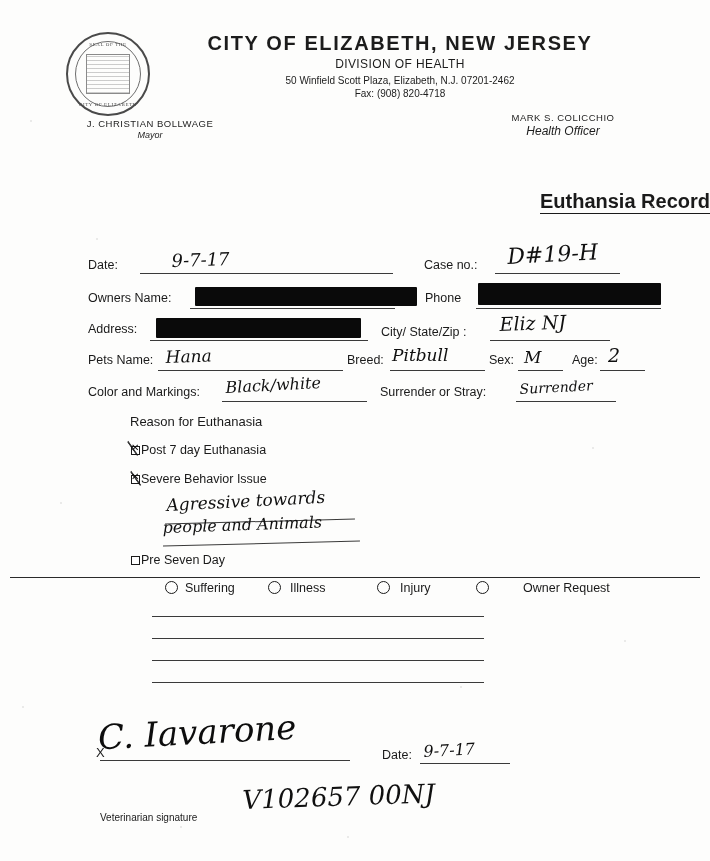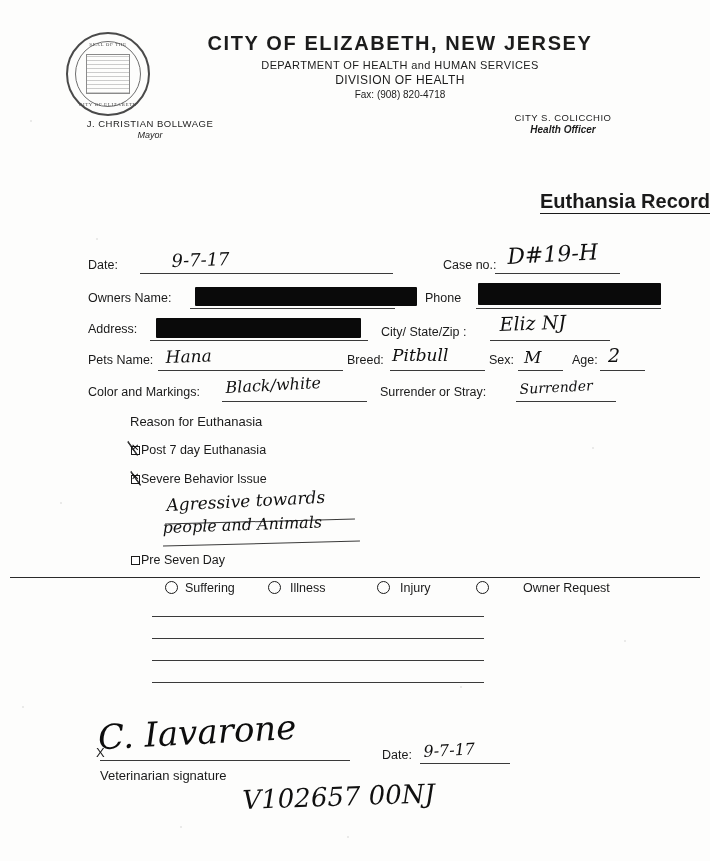--- a/index.html
+++ b/index.html
@@ -130,25 +130,24 @@
     right: 52px; top: 112px;
     text-align: center;
     width: 190px;
   }
   .officer .name {
     font-size: 9.5px;
     letter-spacing: .5px;
     color: #1c1c1c;
   }
   .officer .role {
-    font-size: 10px;
+    font-size: 12px;
     font-style: italic;
     color: #1c1c1c;
     margin-top: 1px;
-    font-weight: bold;
   }
 
   
   .doc-title {
     position: absolute;
     top: 190px; left: 0; width: 710px;
     text-align: right;
     font-size: 20px;
     font-weight: bold;
     color: #1a1a1a;
@@ -223,22 +222,23 @@
   .radio {
     position: absolute;
     width: 13px; height: 13px;
     border: 1.3px solid #1a1a1a;
     border-radius: 50%;
     box-sizing: border-box;
   }
 
   .sig-label {
     position: absolute;
-    font-size: 13px;
+    font-size: 10px;
     color: #1a1a1a;
+    margin-top: 44px;
   }
   .sig-script {
     position: absolute;
     font-family: "DejaVu Serif", serif;
     font-style: italic;
     color: #0d0d0d;
     white-space: nowrap;
   }
 </style>
 </head>
@@ -249,47 +249,47 @@
   <div class="header">
 
     <div class="seal">
       <div class="seal-top-text">SEAL OF THE</div>
       <div class="seal-core"></div>
       <div class="seal-bottom-text">CITY OF ELIZABETH</div>
     </div>
 
     <div class="org-block">
       <div class="org-title">CITY OF ELIZABETH, NEW JERSEY</div>
-      <div class="org-sub1">DEPARTMENT OF HEALTH and HUMAN SERVICES</div>
       <div class="org-sub2">DIVISION OF HEALTH</div>
+      <div class="org-addr">50 Winfield Scott Plaza, Elizabeth, N.J. 07201-2462</div>
       <div class="org-fax">Fax: (908) 820-4718</div>
     </div>
   </div>
 
   <div class="mayor">
     <div class="name">J. CHRISTIAN BOLLWAGE</div>
     <div class="role">Mayor</div>
   </div>
 
   <div class="officer">
-    <div class="name">CITY S. COLICCHIO</div>
+    <div class="name">MARK S. COLICCHIO</div>
     <div class="role">Health Officer</div>
   </div>
 
   <div class="doc-title">
     <span>Euthansia Record</span>
   </div>
 
   <div class="form">
 
     <div class="lbl" style="left:88px; top:258px;">Date:</div>
     <div class="rule" style="left:140px; top:273px; width:253px;"></div>
     <div class="hand" style="left:172px; top:250px; font-size:18px; transform:rotate(-2deg);">9-7-17</div>
 
-    <div class="lbl" style="left:424px; top:258px;margin-left:19px;">Case no.:</div>
+    <div class="lbl" style="left:424px; top:258px;">Case no.:</div>
     <div class="rule" style="left:495px; top:273px; width:125px;"></div>
     <div class="hand" style="left:508px; top:244px; font-size:22px; transform:rotate(-3deg);">D#19-H</div>
 
     <div class="lbl" style="left:88px; top:291px;">Owners Name:</div>
     <div class="rule" style="left:190px; top:308px; width:205px;"></div>
     <div class="redact" style="left:195px; top:287px; width:222px; height:19px;"></div>
     <div class="lbl" style="left:425px; top:291px;">Phone</div>
     <div class="rule" style="left:476px; top:308px; width:185px;"></div>
     <div class="redact" style="left:478px; top:283px; width:183px; height:22px;"></div>
 

